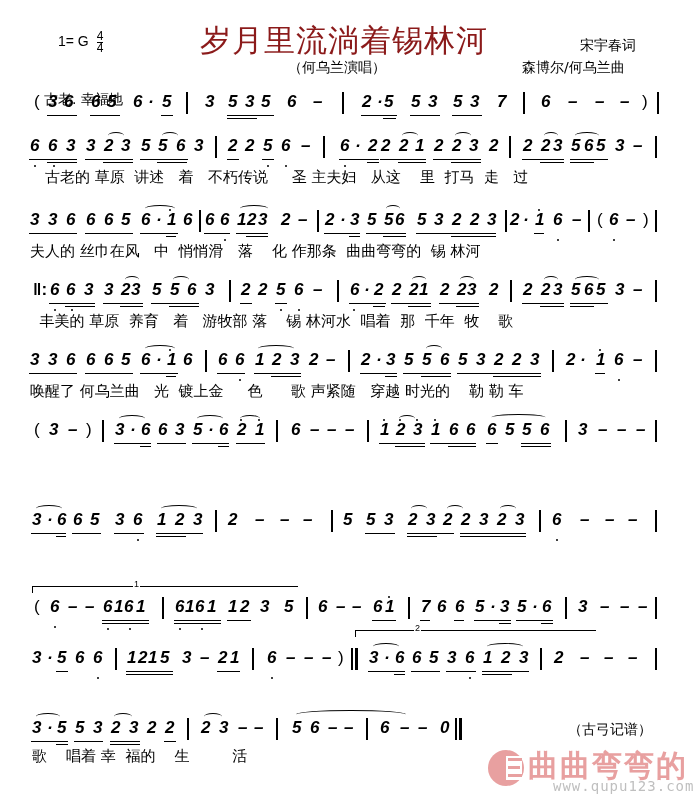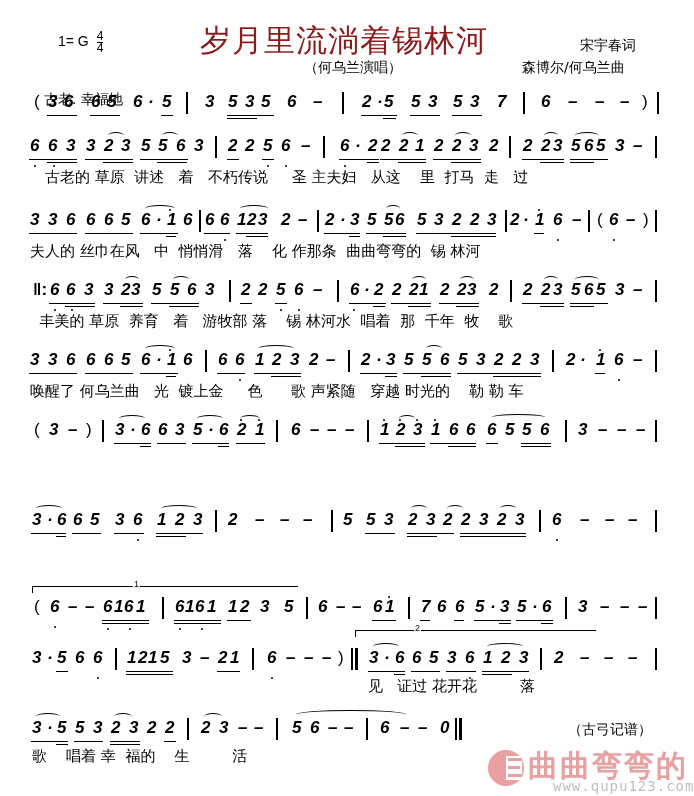--- a/index.html
+++ b/index.html
@@ -28,21 +28,21 @@
 </head>
 <body>
 
 <div class="abs key" style="left:58px;top:31px;">
   <span>1= G</span>
   <span class="frac"><span class="top">4</span><span>4</span></span>
 </div>
 <div class="abs title" style="left:200px;top:20px;">岁月里流淌着锡林河</div>
 <div class="abs meta" style="left:580px;top:37px;">宋宇春词</div>
 <div class="abs meta" style="left:44px;top:59px;margin-top:32px;">古老. 幸福地</div>
-<div class="abs meta" style="left:304px;top:59px;">（何乌兰演唱）</div>
+<div class="abs meta" style="left:288px;top:59px;">（何乌兰演唱）</div>
 <div class="abs meta" style="left:522px;top:59px;">森博尔/何乌兰曲</div>
 
 <div class="row" style="top:90px;">
   <div class="notes">
     <span class="n" style="left:34px;font-style:normal;font-weight:normal;">(</span>
     <span class="n" style="left:48px">3</span>
       <span class="n" style="left:64px">6</span>
     <span class="n" style="left:91px">6</span>
       <span class="n" style="left:107px">5</span>
     <span class="n" style="left:133px">6</span>
@@ -602,21 +602,20 @@
     <div class="ul" style="left:394px;top:28px;width:11px"></div>
   <div class="ul" style="left:411px;top:25px;width:29px"></div>
     <div class="ul" style="left:446px;top:25px;width:30px"></div>
   <div class="ul" style="left:482px;top:25px;width:47px"></div>
     <div class="ul" style="left:482px;top:28px;width:30px"></div>
   <div class="dot" style="left:97px;top:31px"></div>
     <div class="dot" style="left:271px;top:31px"></div>
     <div class="dot" style="left:469px;top:31px"></div>
   <div class="slur" style="left:373px;top:-3px;width:26px"></div>
     <div class="slur" style="left:487px;top:-3px;width:36px"></div>
-  <div class="lyric" style="top:31px;left:368px;">见   证过 花开花         落</div>
 </div>
 
 <div class="row" style="top:716px;">
   <div class="notes">
     <span class="n" style="left:32px">3</span>
       <span class="n" style="left:47px">·</span>
       <span class="n" style="left:57px">5</span>
     <span class="n" style="left:75px">5</span>
       <span class="n" style="left:93px">3</span>
     <span class="n" style="left:111px">2</span>

